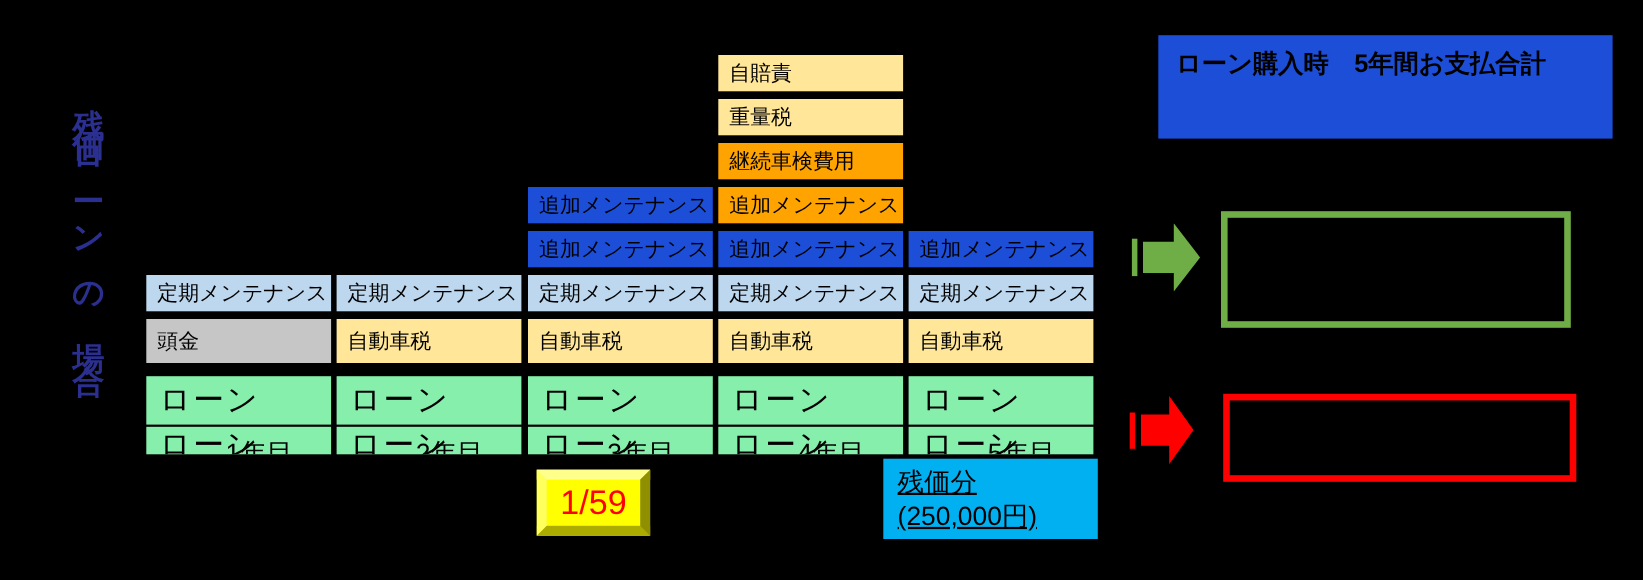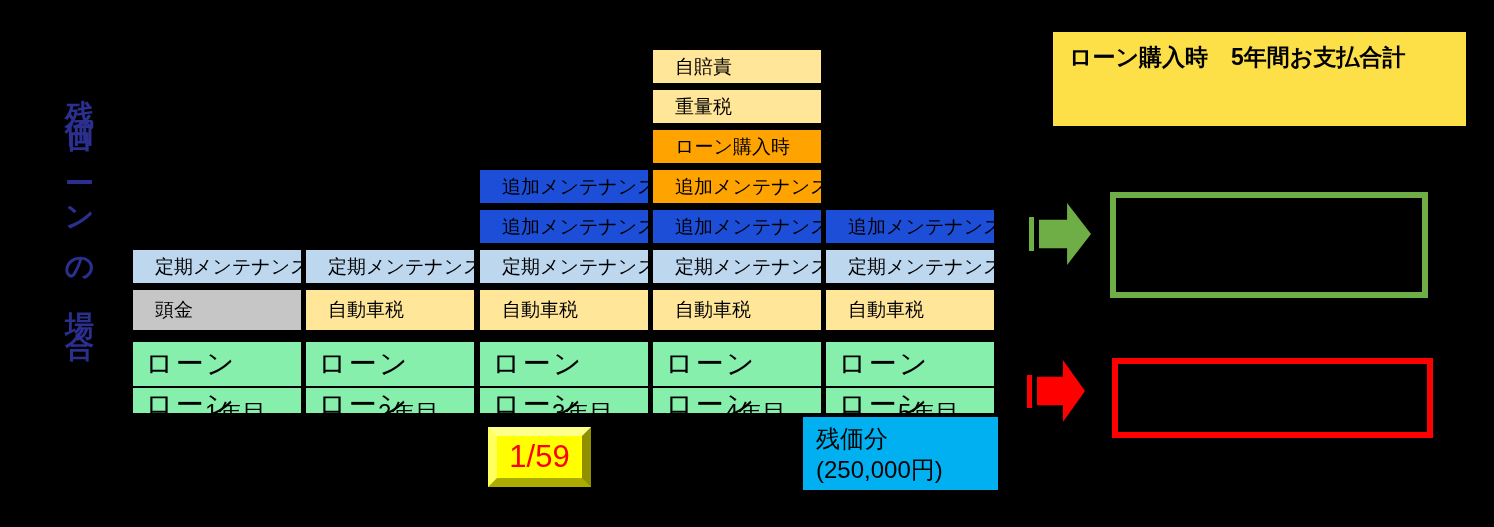--- a/index.html
+++ b/index.html
@@ -9,40 +9,40 @@
   }
   
   .vtitle{
     position:absolute;left:60px;top:76px;height:390px;
     writing-mode:vertical-rl;text-orientation:mixed;
     font-size:29px;font-weight:bold;letter-spacing:19px;color:#2B2F8F;
   }
   
   .box{
     position:absolute;width:168px;height:33px;box-sizing:border-box;
-    display:flex;align-items:center;padding-left:22px;font-size:19px;
+    display:flex;align-items:center;padding-left:10px;font-size:19px;
     white-space:nowrap;overflow:hidden;
   }
   .c-blue{background:#BDD7EE}
   .c-gray{background:#C6C6C6}
   .c-cream{background:#FFE699}
   .c-orange{background:#FFA301}
   .c-green{background:#1d4ed8}
   .c-pink{background:#86efac}
   .x1{left:133px}.x2{left:306px}.x3{left:480px}.x4{left:653px}.x5{left:826px}
   .r0{top:50px}.r1{top:90px}.r2{top:130px}.r3{top:170px}.r4{top:210px}.r5{top:250px}
   .r6{top:290px;height:40px}
   .r-loan{top:342px;height:44px;font-size:28px;padding-left:12px;letter-spacing:2px}
   .r-bottom{top:388px;height:25px;display:block;padding:0;overflow:hidden}
   .bloan{position:absolute;left:12px;top:2px;font-size:28px;line-height:30px;letter-spacing:2px}
   .byear{position:absolute;left:72px;top:12px;font-size:24px;line-height:26px}
   
   .summary{
     position:absolute;left:1053px;top:32px;width:413px;height:94px;box-sizing:border-box;
-    background:#fde047;padding:10px 0 0 16px;
+    background:#1d4ed8;padding:10px 0 0 16px;
   }
   .s-head{font-size:23px;font-weight:bold;white-space:nowrap}
   .s-line{margin-top:-2px;white-space:nowrap}
   .s-amount{font-size:43px;line-height:46px}
   .s-tax{font-size:25px}
   
   .sarrow{position:absolute;}
   .sarrow .stripe{position:absolute;left:0;top:14px;width:5px;height:34px;}
   .sarrow .head{
     position:absolute;left:10px;top:0;width:52px;height:62px;
@@ -66,21 +66,21 @@
   .fraction{
     position:absolute;left:444px;top:427px;width:103px;height:60px;box-sizing:border-box;
     background:#FFFF00;border-style:solid;border-width:9px;
     border-color:#FFFF8C #8F8F00 #ABAB00 #FFFF5E;
     display:flex;align-items:center;justify-content:center;
     font-size:31px;color:#FF0000;margin-left:44px;
   }
   
   .residual{
     position:absolute;left:803px;top:417px;width:195px;height:73px;box-sizing:border-box;
-    background:#00B0F0;padding:6px 0 0 13px;font-size:24px;line-height:31px;
+    background:#00B0F0;padding:6px 0 0 13px;font-size:24px;line-height:31px;text-decoration:underline;
   }
 </style>
 </head>
 <body>
 
 <div class="canvas">
 
   <div class="vtitle">残価ローンの場合</div>
 
   <div class="summary">
@@ -115,21 +115,21 @@
     <div class="box c-pink x3 r-loan">ローン</div>
     <div class="box c-pink x3 r-bottom">
       <span class="bloan">ローン</span>
       <span class="byear">3年目</span>
     </div>
   </div>
 
   <div>
     <div class="box c-cream x4 r0">自賠責</div>
     <div class="box c-cream x4 r1">重量税</div>
-    <div class="box c-orange x4 r2">ローン購入時</div>
+    <div class="box c-orange x4 r2">継続車検費用</div>
     <div class="box c-orange x4 r3">追加メンテナンス</div>
     <div class="box c-green x4 r4">追加メンテナンス</div>
     <div class="box c-blue x4 r5">定期メンテナンス</div>
     <div class="box c-cream x4 r6">自動車税</div>
     <div class="box c-pink x4 r-loan">ローン</div>
     <div class="box c-pink x4 r-bottom">
       <span class="bloan">ローン</span>
       <span class="byear">4年目</span>
     </div>
   </div>

